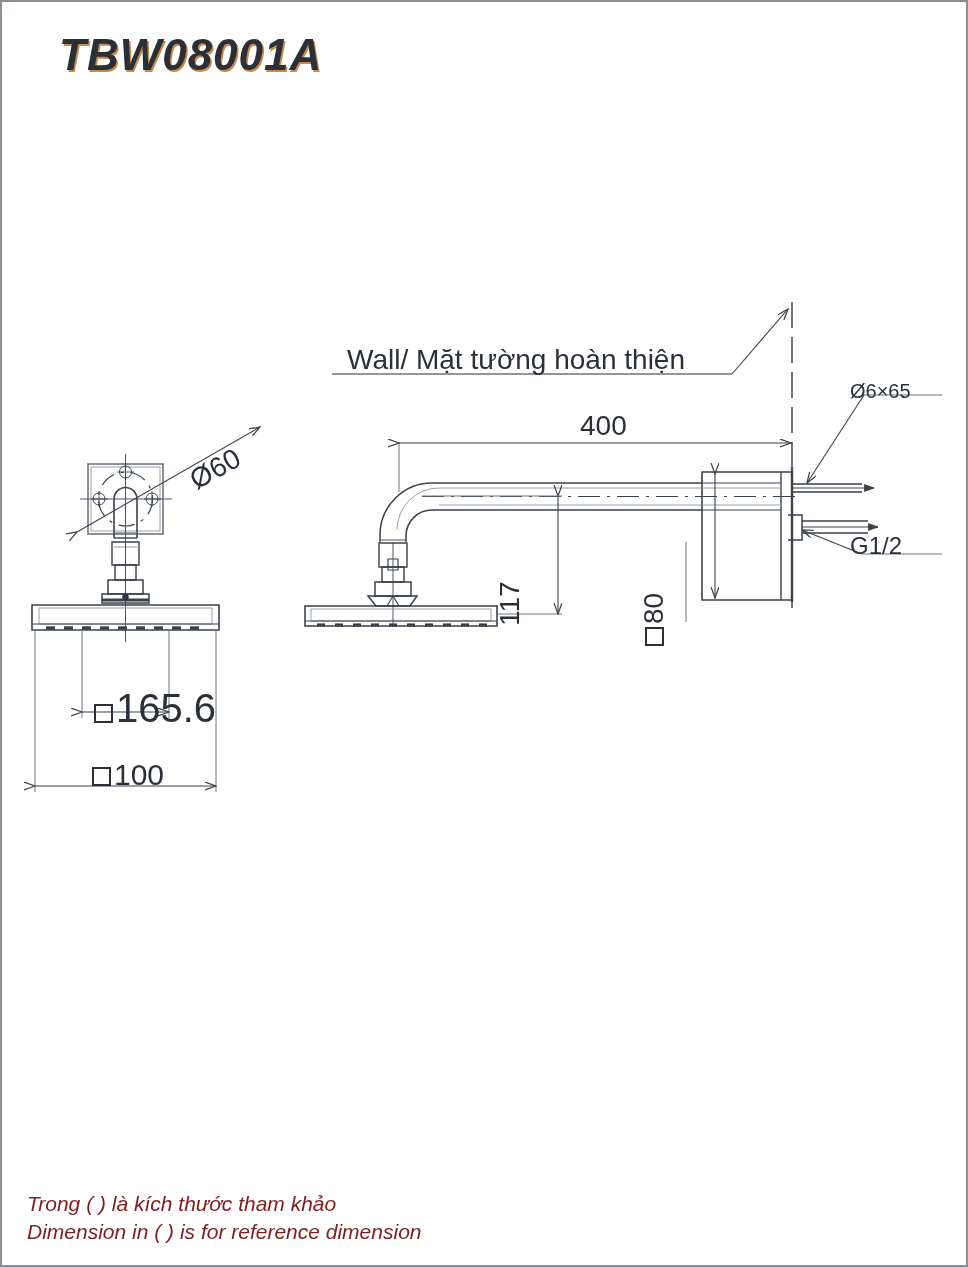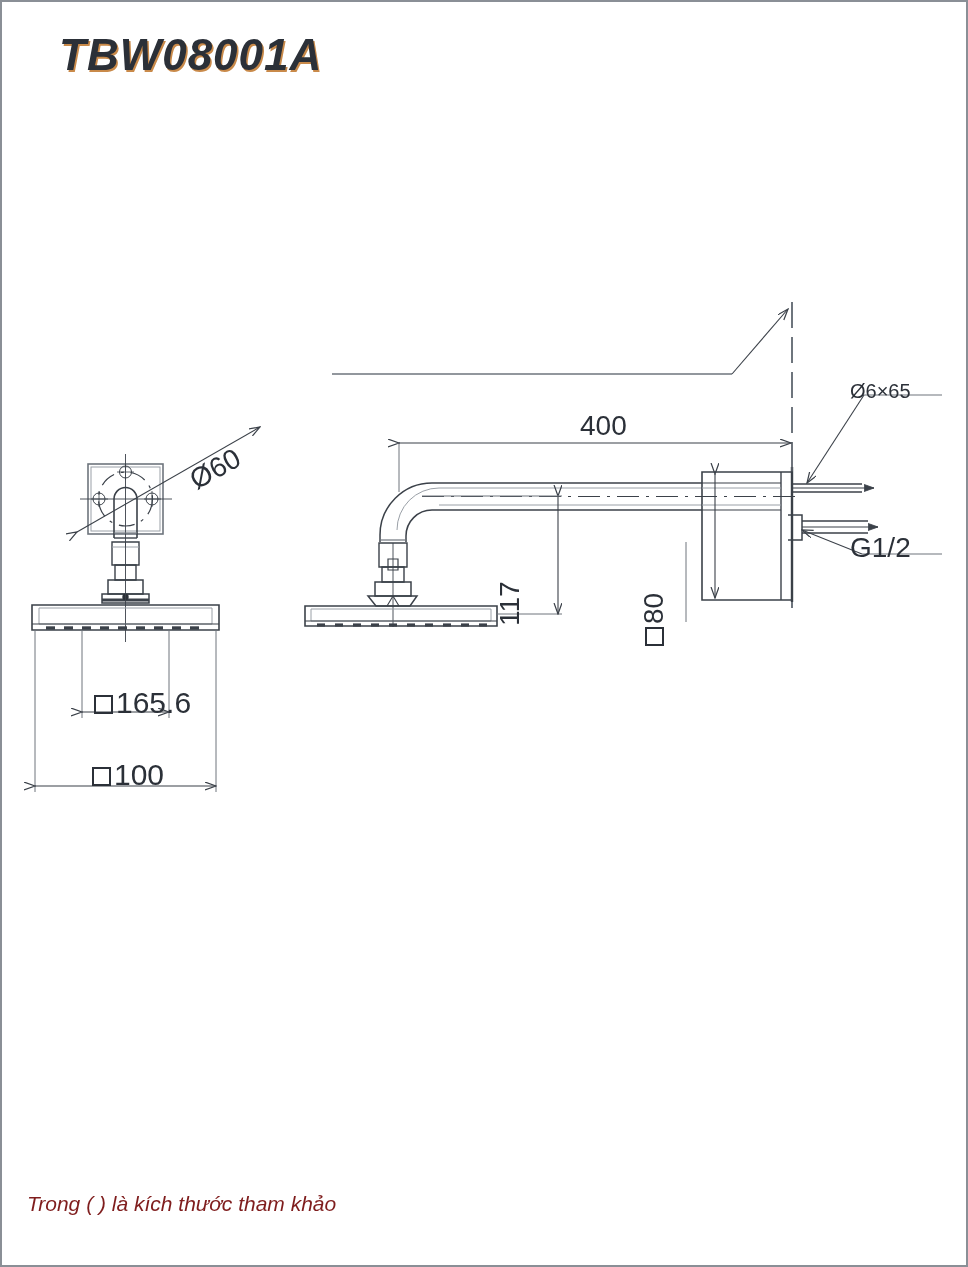--- a/index.html
+++ b/index.html
@@ -205,38 +205,40 @@
 
         <path d="M940 393 L862 393" stroke="#6e757d" stroke-width="1.2"></path>
         <path d="M862 393 L805 481" stroke="#3b4149" stroke-width="1.1" marker-end="url(#ar)"></path>
 
         <path d="M940 552 L860 552" stroke="#6e757d" stroke-width="1.2"></path>
         <path d="M860 552 L800 528" stroke="#3b4149" stroke-width="1.1" marker-end="url(#ar)"></path>
       </g>
     </g>
   </svg>
 
+  <div class="dimtext" style="left:345px;top:342px;font-size:28px;">Wall/ Mặt tường hoàn thiện</div>
 
   <div class="dimtext" style="left:578px;top:408px;font-size:28px;text-align:right;">400</div>
 
   <div class="dimtext rotlbl" style="left:524px;top:592px;transform:rotate(-90deg);font-size:28px;">117</div>
 
   <div class="dimtext rotlbl" style="left:668px;top:612px;transform:rotate(-90deg);font-size:28px;">
     <span class="sq"></span><span>80</span>
   </div>
 
   <div class="dimtext" style="left:848px;top:378px;font-size:20px;">Ø6×65</div>
 
-  <div class="dimtext" style="left:848px;top:530px;font-size:28px;">G1/2</div>
+  <div class="dimtext" style="left:848px;top:530px;font-size:24px;">G1/2</div>
 
   <div class="dimtext rotlbl" style="left:198px;top:462px;transform:rotate(-29deg);font-size:28px;">Ø60</div>
 
-  <div class="dimtext" style="left:92px;top:684px;font-size:30px;">
+  <div class="dimtext" style="left:92px;top:684px;font-size:40px;">
     <span class="sq"></span><span>165.6</span>
   </div>
 
   <div class="dimtext" style="left:90px;top:756px;font-size:30px;">
     <span class="sq"></span><span>100</span>
   </div>
 
   <div class="note n1">Trong ( ) là kích thước tham khảo</div>
+  <div class="note n2">Dimension in ( ) is for reference dimension</div>
 
 </div>
 
 </body></html>

